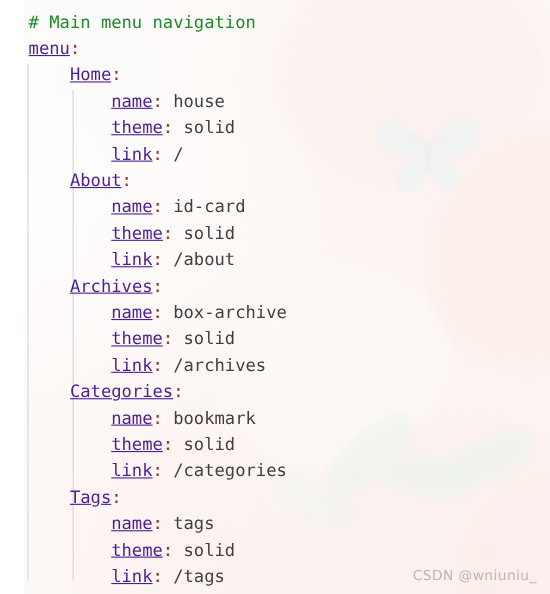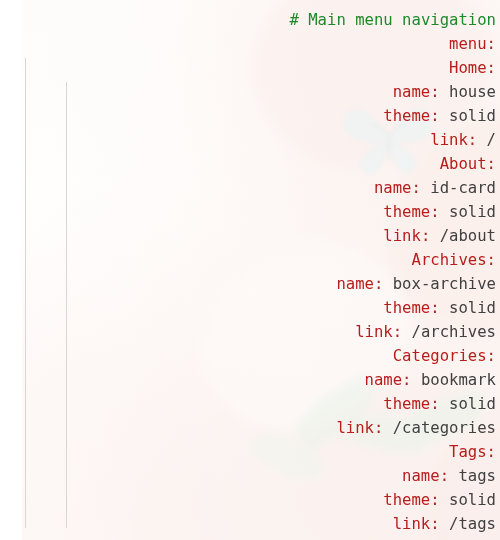--- a/index.html
+++ b/index.html
@@ -13,21 +13,20 @@
     background: #ffffff;
     font-family: "DejaVu Sans Mono", monospace;
   }
 
   #screen {
     position: relative;
     width: 500px;
     height: 540px;
     overflow: hidden;
     background: #fdfbf9;
-    text-align: right;
   }
 
   
   .bg-layer {
     position: absolute;
     inset: 0;
     overflow: hidden;
     pointer-events: none;
   }
   .bg-base {
@@ -107,21 +106,21 @@
     width: 470px;
     font-family: "DejaVu Sans Mono", monospace;
     font-size: 15.6px;
     line-height: 24px;
     white-space: pre;
     letter-spacing: 0px;
   }
   .ln { display: block; height: 24px; }
 
   .tok-comment { color: #1d8a2a; }
-  .tok-key     { color: #b91c1c; }
+  .tok-key     { color: #4c1d95; text-decoration: underline; }
   .tok-punct   { color: #a52a2a; }
   .tok-value   { color: #404040; }
   .tok-plain   { color: #333333; }
 
   
   .watermark {
     position: absolute;
     right: 12px;
     bottom: 10px;
     font-family: "DejaVu Sans", sans-serif;
@@ -167,14 +166,15 @@
   </div>
 
   <div class="code-gutter"></div>
 
   <div class="code-block">
     <div class="indent-guide g1"></div>
     <div class="indent-guide g2"></div>
     <div class="code-lines" id="code-lines"><span class="ln"><span class="tok-plain"></span><span class="tok-comment"># Main menu navigation</span></span><span class="ln"><span class="tok-plain"></span><span class="tok-key">menu</span><span class="tok-punct">:</span></span><span class="ln"><span class="tok-plain">    </span><span class="tok-key">Home</span><span class="tok-punct">:</span></span><span class="ln"><span class="tok-plain">        </span><span class="tok-key">name</span><span class="tok-punct">: </span><span class="tok-value">house</span></span><span class="ln"><span class="tok-plain">        </span><span class="tok-key">theme</span><span class="tok-punct">: </span><span class="tok-value">solid</span></span><span class="ln"><span class="tok-plain">        </span><span class="tok-key">link</span><span class="tok-punct">: </span><span class="tok-value">/</span></span><span class="ln"><span class="tok-plain">    </span><span class="tok-key">About</span><span class="tok-punct">:</span></span><span class="ln"><span class="tok-plain">        </span><span class="tok-key">name</span><span class="tok-punct">: </span><span class="tok-value">id-card</span></span><span class="ln"><span class="tok-plain">        </span><span class="tok-key">theme</span><span class="tok-punct">: </span><span class="tok-value">solid</span></span><span class="ln"><span class="tok-plain">        </span><span class="tok-key">link</span><span class="tok-punct">: </span><span class="tok-value">/about</span></span><span class="ln"><span class="tok-plain">    </span><span class="tok-key">Archives</span><span class="tok-punct">:</span></span><span class="ln"><span class="tok-plain">        </span><span class="tok-key">name</span><span class="tok-punct">: </span><span class="tok-value">box-archive</span></span><span class="ln"><span class="tok-plain">        </span><span class="tok-key">theme</span><span class="tok-punct">: </span><span class="tok-value">solid</span></span><span class="ln"><span class="tok-plain">        </span><span class="tok-key">link</span><span class="tok-punct">: </span><span class="tok-value">/archives</span></span><span class="ln"><span class="tok-plain">    </span><span class="tok-key">Categories</span><span class="tok-punct">:</span></span><span class="ln"><span class="tok-plain">        </span><span class="tok-key">name</span><span class="tok-punct">: </span><span class="tok-value">bookmark</span></span><span class="ln"><span class="tok-plain">        </span><span class="tok-key">theme</span><span class="tok-punct">: </span><span class="tok-value">solid</span></span><span class="ln"><span class="tok-plain">        </span><span class="tok-key">link</span><span class="tok-punct">: </span><span class="tok-value">/categories</span></span><span class="ln"><span class="tok-plain">    </span><span class="tok-key">Tags</span><span class="tok-punct">:</span></span><span class="ln"><span class="tok-plain">        </span><span class="tok-key">name</span><span class="tok-punct">: </span><span class="tok-value">tags</span></span><span class="ln"><span class="tok-plain">        </span><span class="tok-key">theme</span><span class="tok-punct">: </span><span class="tok-value">solid</span></span><span class="ln"><span class="tok-plain">        </span><span class="tok-key">link</span><span class="tok-punct">: </span><span class="tok-value">/tags</span></span></div>
   </div>
 
+  <div class="watermark">CSDN @wniuniu_</div>
 
 </div>
 
 </body></html>

